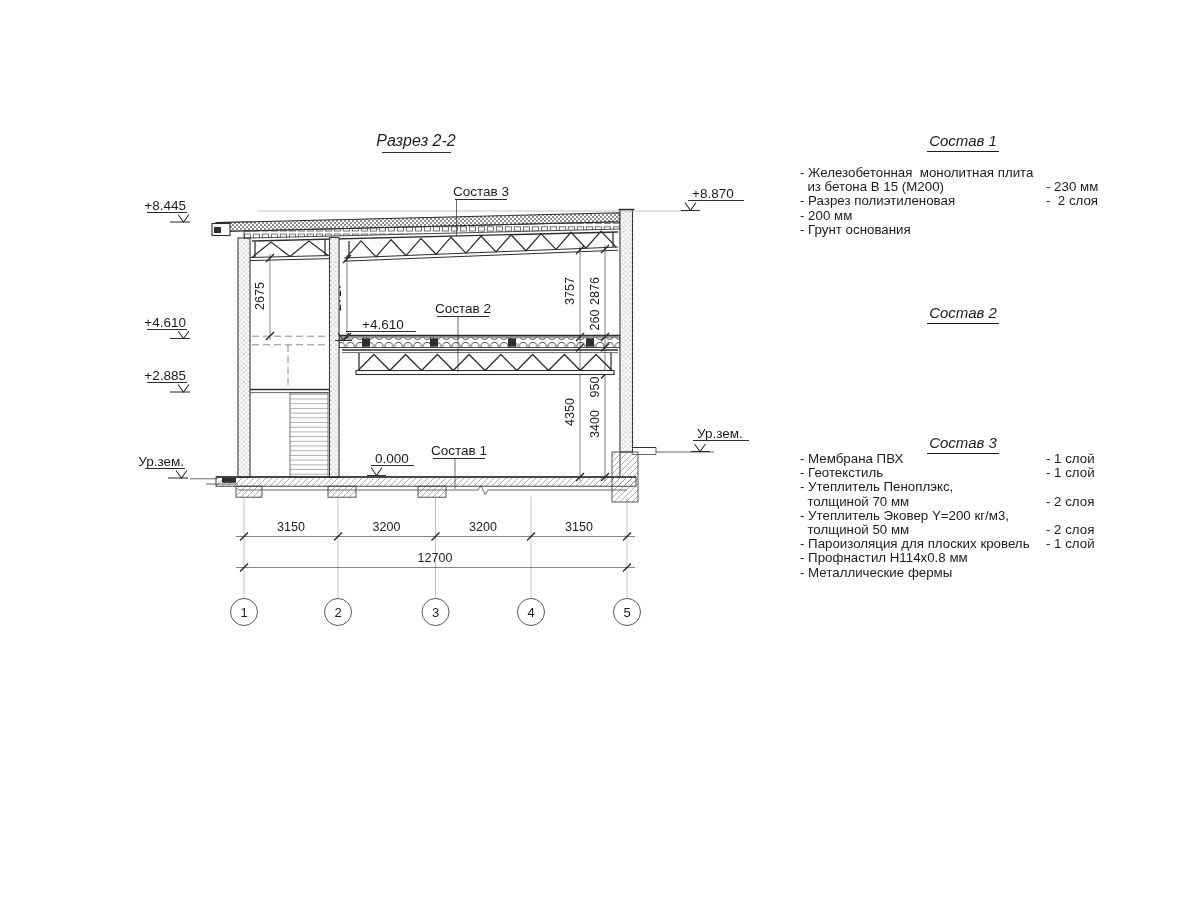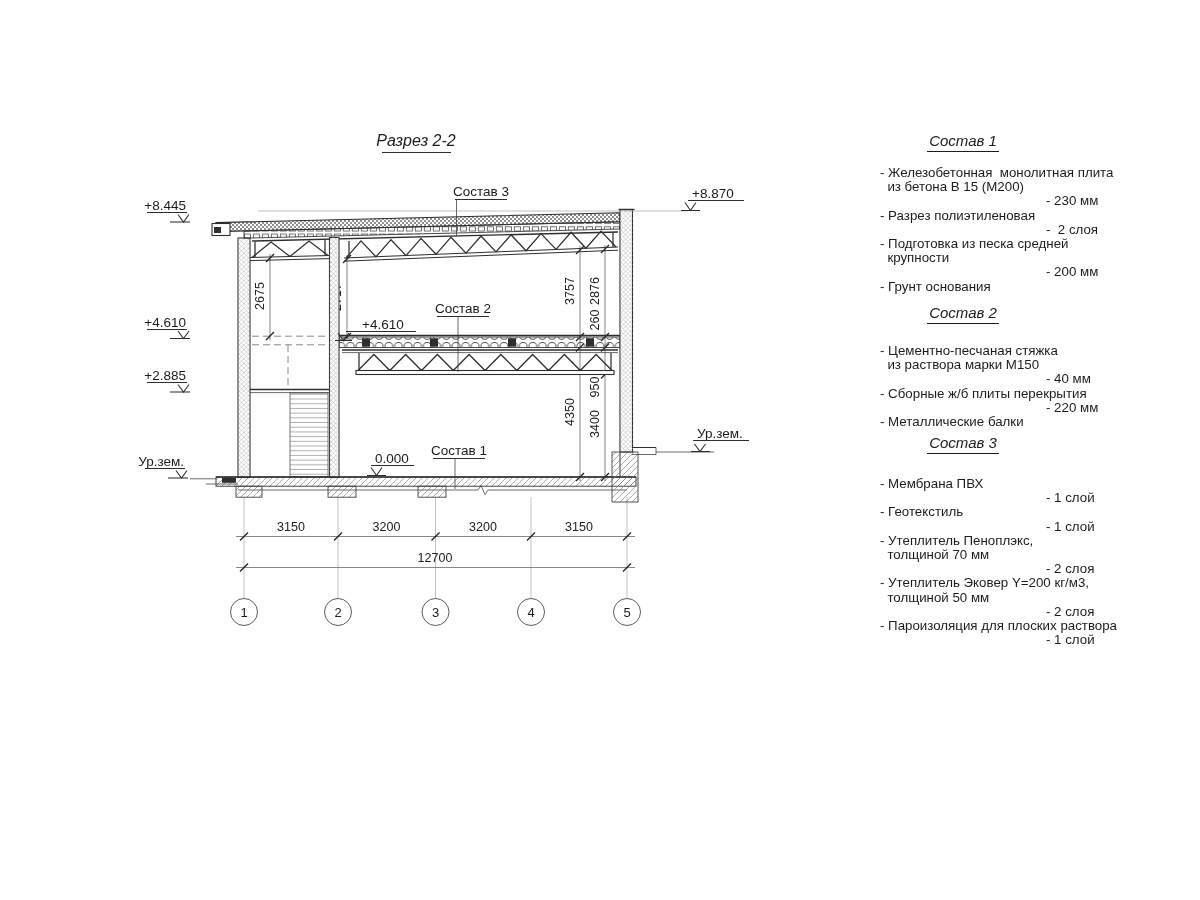--- a/index.html
+++ b/index.html
@@ -21,26 +21,26 @@
   text.lbl{font:13.5px "Liberation Sans",sans-serif;fill:#1c1c1c}
   text.ttl{font:italic 16px "Liberation Sans",sans-serif;fill:#1c1c1c}
   text.bub{font:13px "Liberation Sans",sans-serif;fill:#1c1c1c}
   
   .panel{position:absolute;left:800px;top:0;width:326px;color:#1c1c1c;
     font-size:13.3px;line-height:14.2px;}
   .block{position:absolute;left:0;width:326px;}
   .hd{text-align:center;font-style:italic;font-size:15px;line-height:18px;}
   .hd span{border-bottom:1.1px solid #1c1c1c;padding:0 2px 2px 2px;}
   ul.layers{list-style:none;margin:0;padding:0;}
-  ul.layers li{display:flex;align-items:flex-end;flex-direction:column;}
+  ul.layers li{display:flex;align-items:flex-end;}
   .nm{width:246px;white-space:pre;}
   .vl{width:80px;white-space:pre;}
   .b1 ul{margin-top:16px}
   .b2 ul{margin-top:22px}
-  .b3 ul{margin-top:25px}
+  .b3 ul{}
 </style>
 </head>
 <body>
 
 <div id="stage">
 
 <svg width="1200" height="900" viewBox="0 0 1200 900">
   <defs>
     <pattern id="wallhatch" width="4.6" height="4.6" patternUnits="userSpaceOnUse">
       <path d="M0,4.6 L4.6,0 M0,0 L4.6,4.6" stroke="#b2b2b2" stroke-width="0.55"></path>
@@ -317,48 +317,31 @@
       <li>
             <span class="nm">- Железобетонная  монолитная плита
   из бетона В 15 (М200)</span>
             <span class="vl">- 230 мм</span>
           </li>
       <li>
             <span class="nm">- Разрез полиэтиленовая</span>
             <span class="vl">-  2 слоя</span>
           </li>
       <li>
-            <span class="nm">- Подготовка из песка средней
-  крупности</span>
             <span class="vl">- 200 мм</span>
           </li>
       <li>
             <span class="nm">- Грунт основания</span>
             <span class="vl"></span>
           </li>
     </ul>
   </div>
 
   <div class="block b2" style="top:304px">
     <div class="hd"><span>Состав 2</span></div>
-    <ul class="layers">
-      <li>
-            <span class="nm">- Цементно-песчаная стяжка
-  из раствора марки М150</span>
-            <span class="vl">- 40 мм</span>
-          </li>
-      <li>
-            <span class="nm">- Сборные ж/б плиты перекрытия</span>
-            <span class="vl">- 220 мм</span>
-          </li>
-      <li>
-            <span class="nm">- Металлические балки</span>
-            <span class="vl"></span>
-          </li>
-    </ul>
   </div>
 
   <div class="block b3" style="top:434px">
     <div class="hd"><span>Состав 3</span></div>
     <ul class="layers">
       <li>
             <span class="nm">- Мембрана ПВХ</span>
             <span class="vl">- 1 слой</span>
           </li>
       <li>
@@ -369,20 +352,28 @@
             <span class="nm">- Утеплитель Пеноплэкс,
   толщиной 70 мм</span>
             <span class="vl">- 2 слоя</span>
           </li>
       <li>
             <span class="nm">- Утеплитель Эковер Y=200 кг/м3,
   толщиной 50 мм</span>
             <span class="vl">- 2 слоя</span>
           </li>
       <li>
-            <span class="nm">- Пароизоляция для плоских раствора</span>
+            <span class="nm">- Пароизоляция для плоских кровель</span>
             <span class="vl">- 1 слой</span>
+          </li>
+      <li>
+            <span class="nm">- Профнастил Н114х0.8 мм</span>
+            <span class="vl"></span>
+          </li>
+      <li>
+            <span class="nm">- Металлические фермы</span>
+            <span class="vl"></span>
           </li>
     </ul>
   </div>
 
 </div>
 </div>
 
 </body></html>

